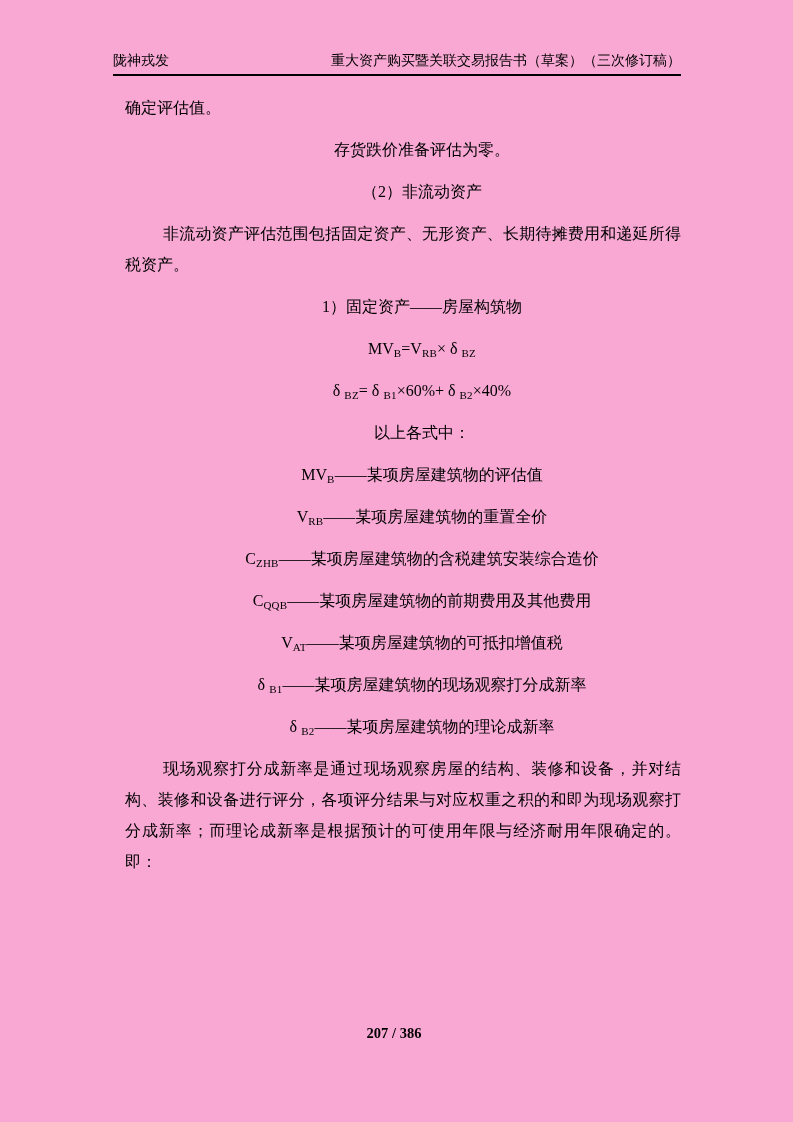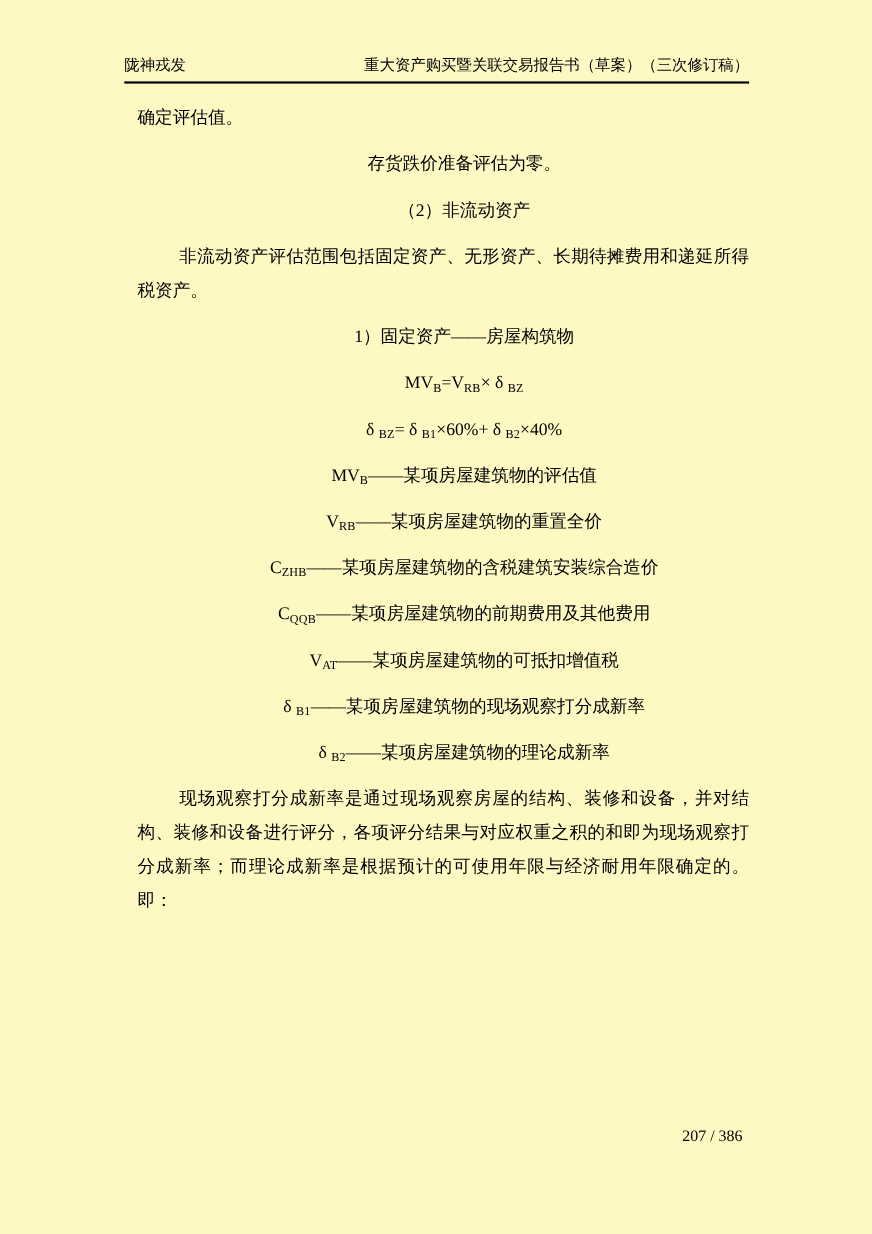--- a/index.html
+++ b/index.html
@@ -4,21 +4,21 @@
 <style>
   html, body {
     margin: 0;
     padding: 0;
     background: #ffffff;
   }
   .page {
     position: relative;
     width: 793px;
     height: 1122px;
-    background: #fef9c3;
+    background: #f9a8d4;
     color: #000000;
     font-family: "Liberation Serif", "DejaVu Serif", serif;
     overflow: hidden;
   }
   
   .page-header {
     position: absolute;
     left: 113px;
     width: 568px;
     top: 50px;
@@ -57,25 +57,25 @@
     line-height: 0;
     vertical-align: -3px;
     letter-spacing: 0.2px;
   }
   
   .page-footer {
     position: absolute;
     top: 1024px;
     left: 113px;
     width: 568px;
-    text-align: right;
+    text-align: center;
     padding-right: 6px;
     box-sizing: border-box;
     font-size: 14.5px;
-    font-weight: 400;
+    font-weight: 700;
     line-height: 18px;
   }
 </style>
 </head>
 <body>
 
 <div class="page">
 
   <div class="page-header">
     <span>陇神戎发</span>
@@ -84,20 +84,21 @@
   <div class="header-rule"></div>
 
   <div class="doc-body">
       <p>确定评估值。</p>
       <p class="indent">存货跌价准备评估为零。</p>
       <p class="indent">（2）非流动资产</p>
       <p class="indent justify">非流动资产评估范围包括固定资产、无形资产、长期待摊费用和递延所得税资产。</p>
       <p class="indent">1）固定资产——房屋构筑物</p>
       <p class="indent">MV<sub>B</sub>=V<sub>RB</sub>× δ <sub>BZ</sub></p>
       <p class="indent">δ <sub>BZ</sub>= δ <sub>B1</sub>×60%+ δ <sub>B2</sub>×40%</p>
+      <p class="indent">以上各式中：</p>
       <p class="indent">MV<sub>B</sub>——某项房屋建筑物的评估值</p>
       <p class="indent">V<sub>RB</sub>——某项房屋建筑物的重置全价</p>
       <p class="indent">C<sub>ZHB</sub>——某项房屋建筑物的含税建筑安装综合造价</p>
       <p class="indent">C<sub>QQB</sub>——某项房屋建筑物的前期费用及其他费用</p>
       <p class="indent">V<sub>AT</sub>——某项房屋建筑物的可抵扣增值税</p>
       <p class="indent">δ <sub>B1</sub>——某项房屋建筑物的现场观察打分成新率</p>
       <p class="indent">δ <sub>B2</sub>——某项房屋建筑物的理论成新率</p>
       <p class="indent justify">现场观察打分成新率是通过现场观察房屋的结构、装修和设备，并对结构、装修和设备进行评分，各项评分结果与对应权重之积的和即为现场观察打分成新率；而理论成新率是根据预计的可使用年限与经济耐用年限确定的。即：</p>
     </div>
 

